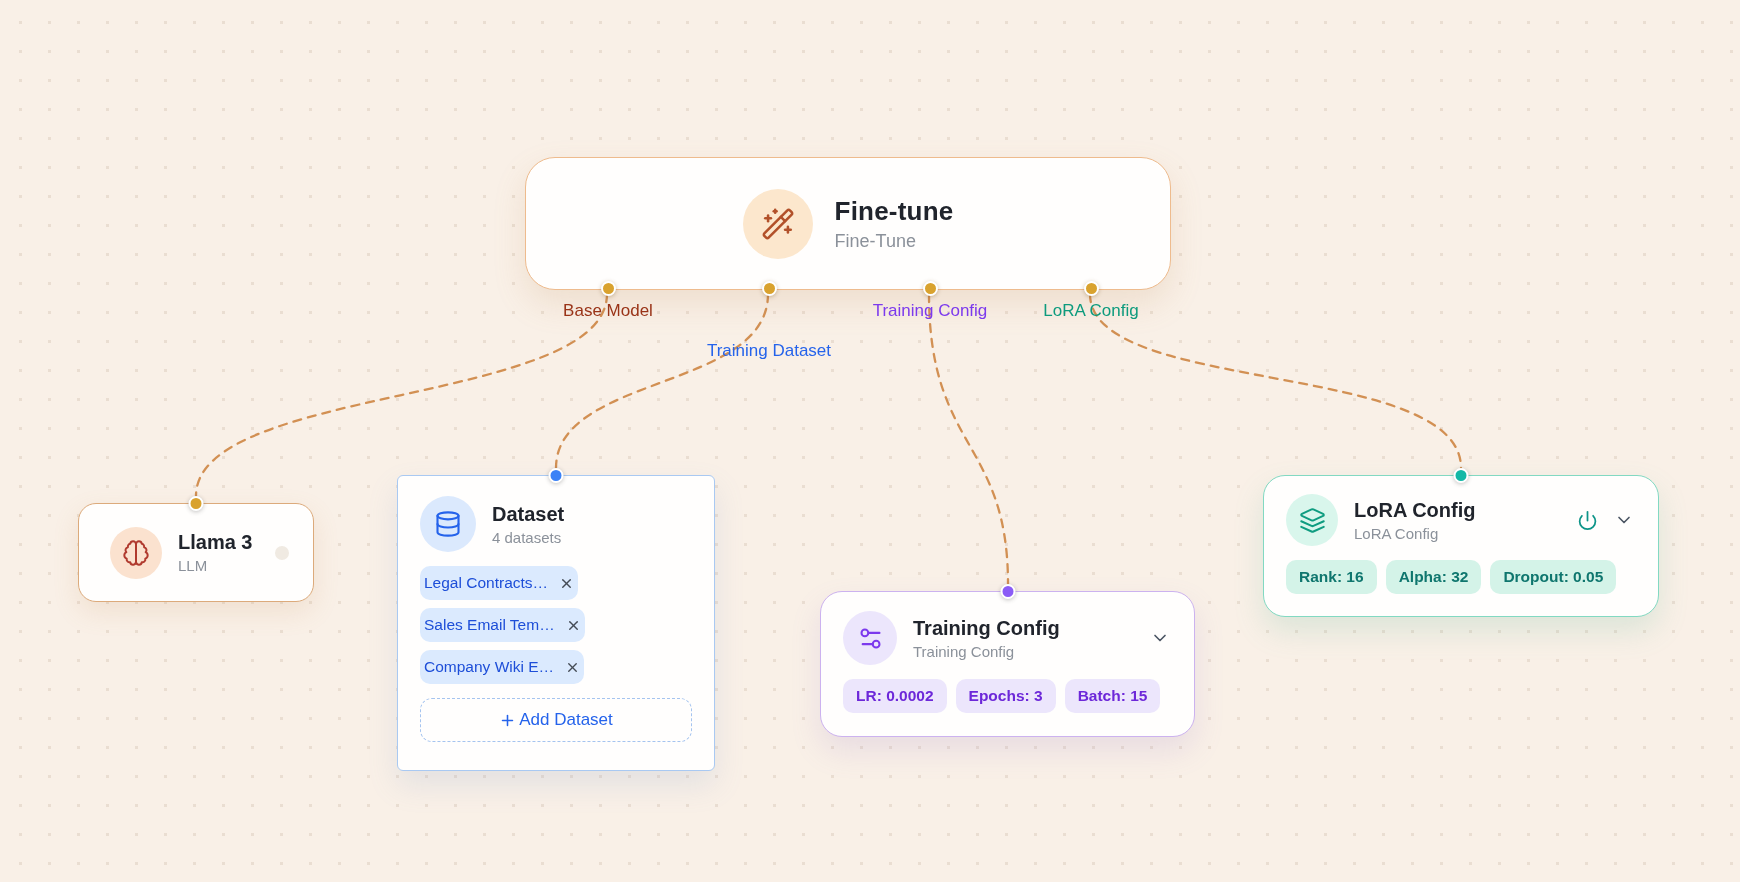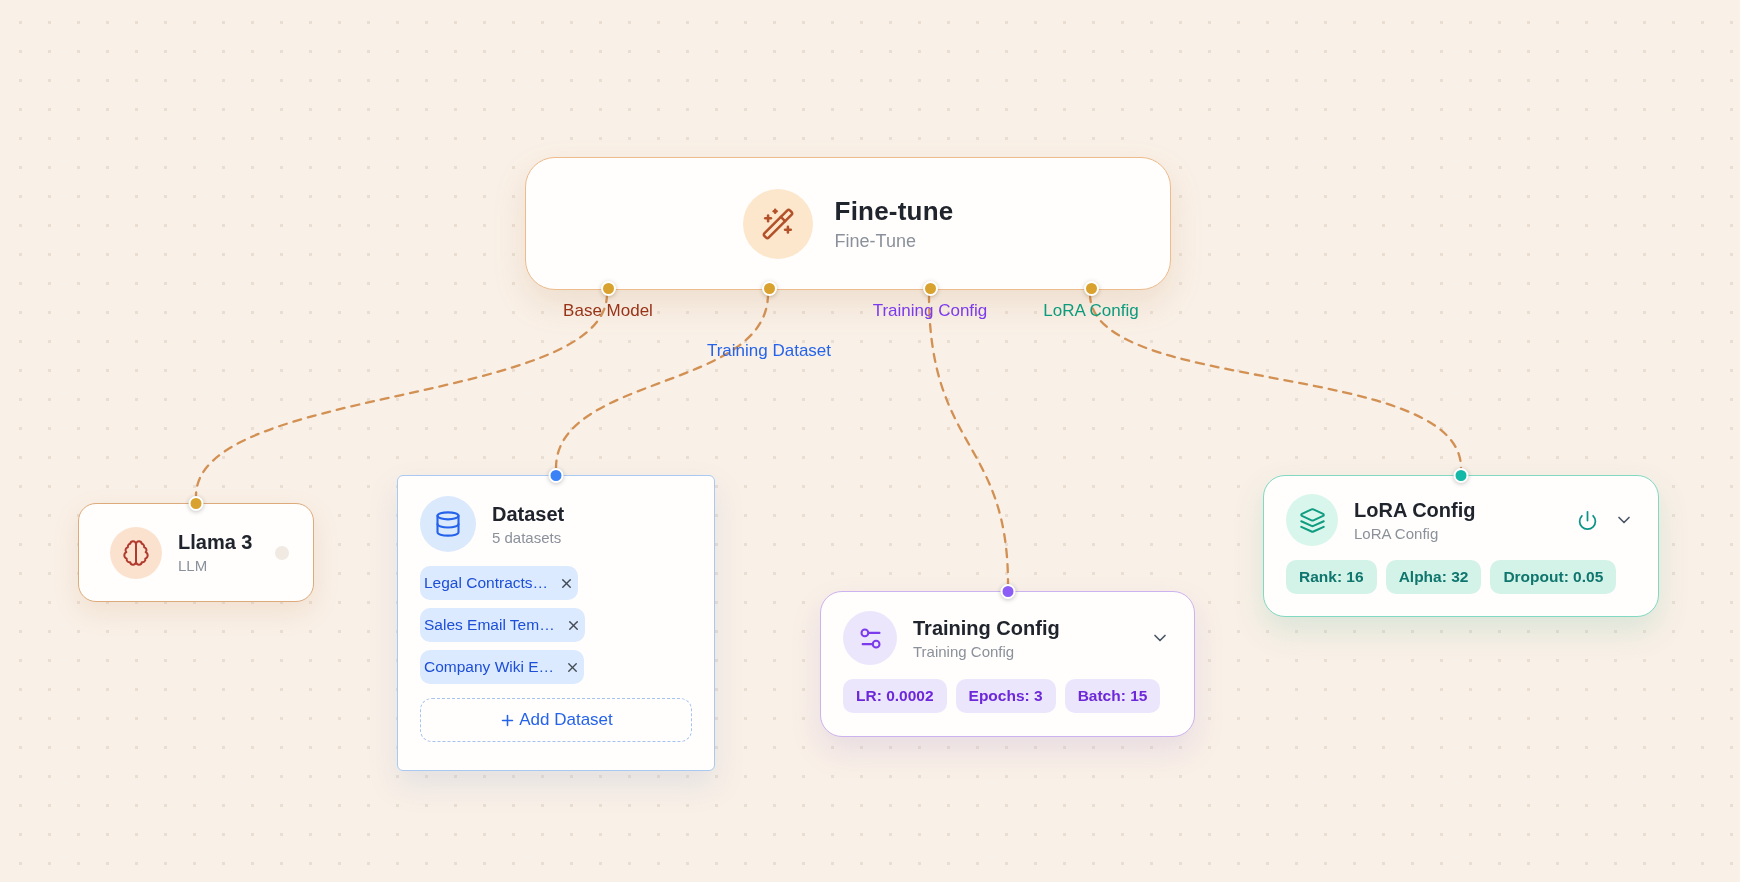--- a/index.html
+++ b/index.html
@@ -170,21 +170,21 @@
     <div class="node-header">
       <div class="icon-circle dataset-icon">
         <svg width="28" height="28" viewBox="0 0 24 24" fill="none" stroke="currentColor" stroke-width="1.8" stroke-linecap="round" stroke-linejoin="round">
           <ellipse cx="12" cy="5" rx="9" ry="3"></ellipse>
           <path d="M3 5v14a9 3 0 0 0 18 0V5"></path>
           <path d="M3 12a9 3 0 0 0 18 0"></path>
         </svg>
       </div>
       <div>
         <div class="title-sm">Dataset</div>
-        <div class="subtitle-sm">5 datasets</div>
+        <div class="subtitle-sm">4 datasets</div>
       </div>
     </div>
     <div class="chip-list">
       <div class="chip">
         <span class="chip-label">Legal Contracts…</span>
         <button class="chip-close">
           <svg width="15" height="15" viewBox="0 0 24 24" fill="none" stroke="currentColor" stroke-width="2.2" stroke-linecap="round">
               <path d="M18 6 6 18"></path>
               <path d="m6 6 12 12"></path>
             </svg>

